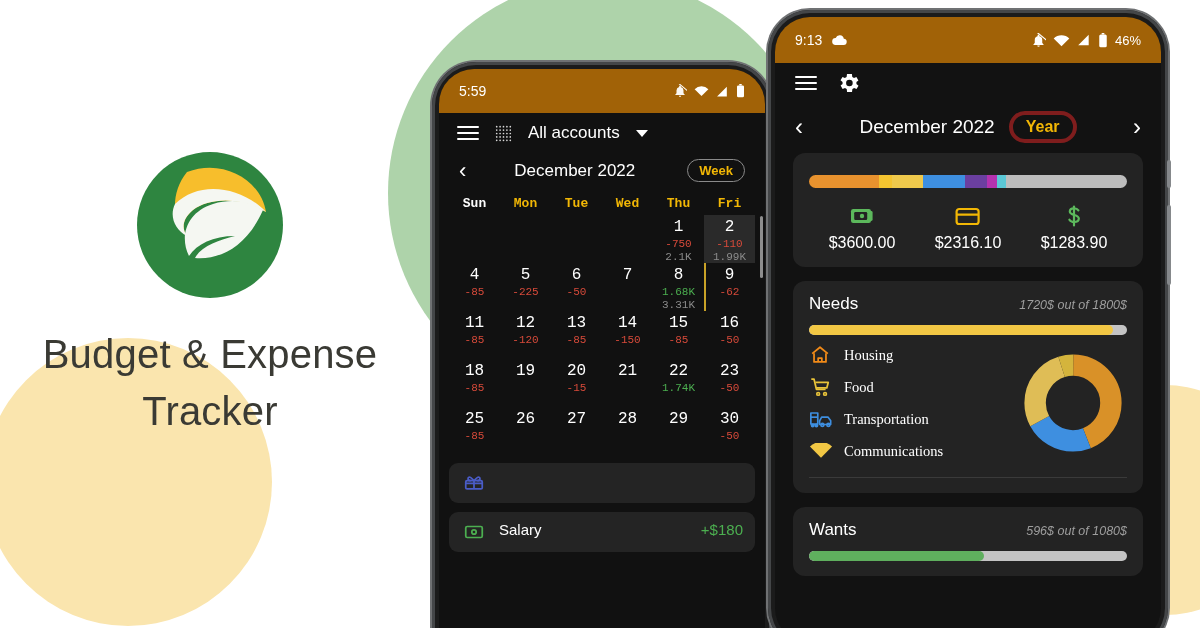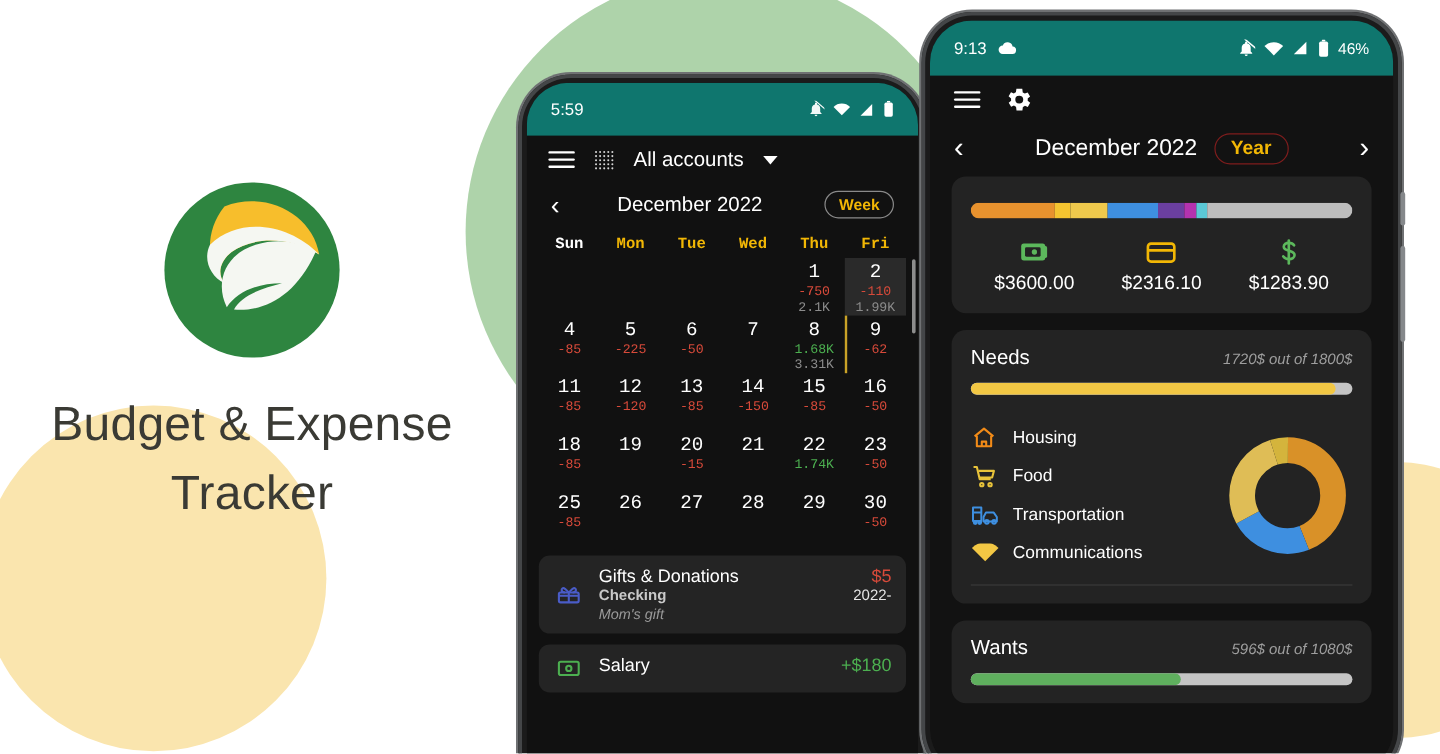--- a/index.html
+++ b/index.html
@@ -32,21 +32,21 @@
   .phone .screen { width: 100%; height: 100%; background: #000; border-radius: 35px; overflow: hidden; position: relative; }
   .side-btn { position: absolute; width: 4px; border-radius: 2px; background: #85888b; }
 
   #phone-1 { left: 432px; top: 62px; width: 340px; height: 620px; border-radius: 44px; }
   #phone-2 { left: 768px; top: 10px; width: 400px; height: 640px; }
   #phone-2 .side-btn.b1 { right: -3px; top: 150px; height: 28px; }
   #phone-2 .side-btn.b2 { right: -3px; top: 195px; height: 80px; }
 
   
   .statusbar { display: flex; align-items: center; justify-content: space-between;
-               padding: 0 20px; color: #fff; background: #0f766e; }
+               padding: 0 20px; color: #fff; background: #a16207; }
   .sb-left { display: flex; align-items: center; gap: 9px; }
   .sb-right{ display: flex; align-items: center; gap: 7px; }
   .sb-time { font-size: 14px; font-weight: 500; }
   .sb-batt-pct { font-size: 13px; font-weight: 500; }
 
   
   #p1-body { background: #111111; height: 100%; color: #fff; }
   #p1-status { height: 44px; }
   #p1-appbar { display: flex; align-items: center; gap: 16px; padding: 10px 18px 6px 18px; }
   .hamburger { width: 22px; display: flex; flex-direction: column; gap: 4px; cursor: pointer; }
@@ -90,36 +90,36 @@
 
   
   #p2-body { background: #121212; height: 100%; color: #fff; }
   #p2-status { height: 46px; }
   #p2-appbar { display: flex; align-items: center; gap: 20px; padding: 8px 20px 4px 20px; }
   #p2-title { flex: 1; font-size: 21px; font-weight: 700; letter-spacing: .2px; }
   #p2-monthbar { display: flex; align-items: center; padding: 12px 20px 10px 20px; }
   #p2-monthbar .chev { font-size: 24px; }
   #p2-month-wrap { flex: 1; display: flex; align-items: center; justify-content: center; gap: 14px; }
   #p2-month { font-size: 19px; }
-  #p2-pill { border: 1px solid #7f1d1d; border-radius: 16px; padding: 3px 13px; color: #F2B705; font-size: 16px; font-weight: 700; }
+  #p2-pill { border: 4px solid #7f1d1d; border-radius: 16px; padding: 3px 13px; color: #F2B705; font-size: 16px; font-weight: 700; }
 
   .card { background: #232323; border-radius: 12px; margin: 0 18px 14px 18px; padding: 13px 16px 15px 16px; }
   .card-h { font-size: 14px; color: #d8d8d8; }
   .seg-bar { display: flex; height: 13px; border-radius: 7px; overflow: hidden; margin-top: 9px; }
   .seg { height: 100%; }
   .totals { display: flex; margin-top: 17px; }
   .tot { flex: 1; text-align: center; }
   .tot .tv { font-size: 16px; color: #fff; margin-top: 7px; }
 
   .sect-head { display: flex; align-items: baseline; justify-content: space-between; }
   .sect-name { font-size: 17px; color: #fff; }
   .sect-sub  { font-size: 12.5px; color: #9e9e9e; font-style: italic; }
   .prog { height: 10px; border-radius: 5px; background: #C4C4C4; margin-top: 11px; overflow: hidden; }
   .prog > i { display: block; height: 100%; border-radius: 5px; }
-  .cats { display: flex; margin-top: 20px; }
+  .cats { display: flex; margin-top: 4px; font-family: Liberation Serif, serif; }
   .cat-list { flex: 1; }
   .cat { display: flex; align-items: center; gap: 11px; height: 32px; }
   .cat span.lbl { font-size: 14.5px; color: #fff; }
   .donut-wrap { width: 108px; display: flex; align-items: center; justify-content: center; }
   .hr { height: 1px; background: #3a3a3a; margin: 10px 0 0 0; }
   svg { display: block; }
 </style>
 </head>
 <body>
 
@@ -355,31 +355,20 @@
         <div id="p1-tx">
 
           <div class="tx">
             <div class="ticon">
               <svg width="22" height="22" viewBox="0 0 24 24" fill="none" stroke="#4A5CC7" stroke-width="1.9">
                 <rect x="3" y="9.5" width="18" height="9" rx="1.4"></rect>
                 <path d="M3 12.5h18M12 9.5v9"></path>
                 <path d="M8.5 9.5c-2 0-3-1-3-2.2s1-2 2.2-1.6c1.3.5 2.6 2.2 4.3 3.8M15.5 9.5c2 0 3-1 3-2.2s-1-2-2.2-1.6c-1.3.5-2.6 2.2-4.3 3.8"></path>
               </svg>
             </div>
-            <div class="tmain">
-              <div class="trow">
-                <span class="tname">Gifts &amp; Donations</span>
-                <span class="tamt" style="color:#D74A3A">$5</span>
-              </div>
-              <div class="trow">
-                <span class="tacct">Checking</span>
-                <span class="tdate">2022-</span>
-              </div>
-              <div class="tnote">Mom's gift</div>
-            </div>
           </div>
 
           <div class="tx">
             <div class="ticon">
               <svg width="22" height="22" viewBox="0 0 24 24" fill="none" stroke="#4CAF50" stroke-width="1.9">
                 <rect x="3" y="6" width="18" height="12" rx="1.6"></rect>
                 <circle cx="12" cy="12" r="2.4"></circle>
               </svg>
             </div>
             <div class="tmain">

